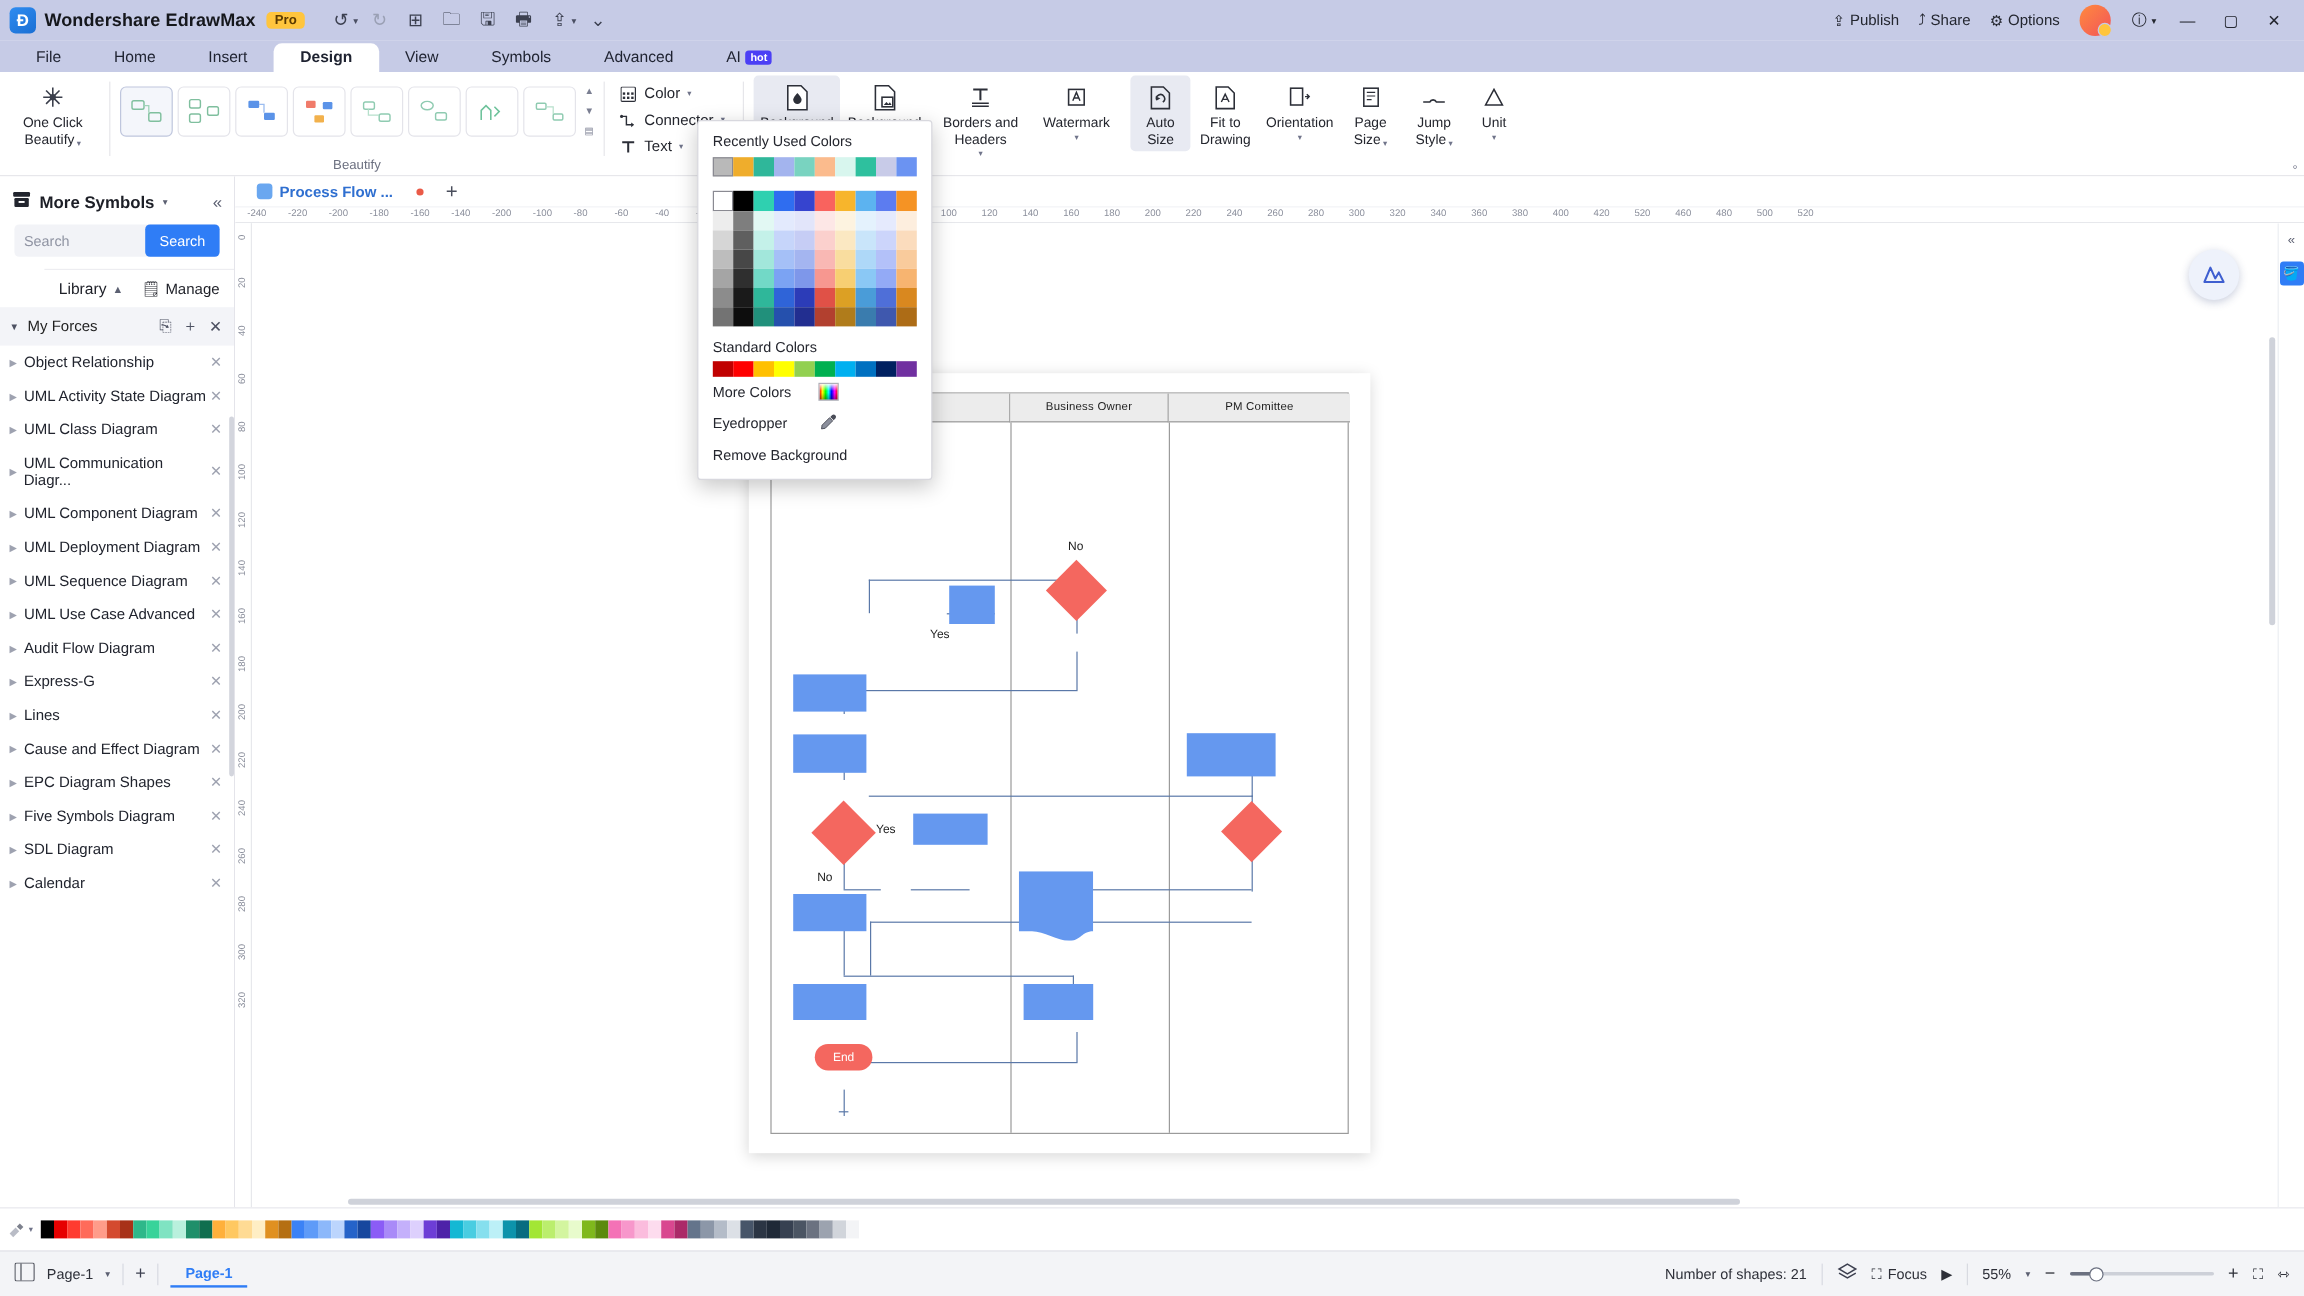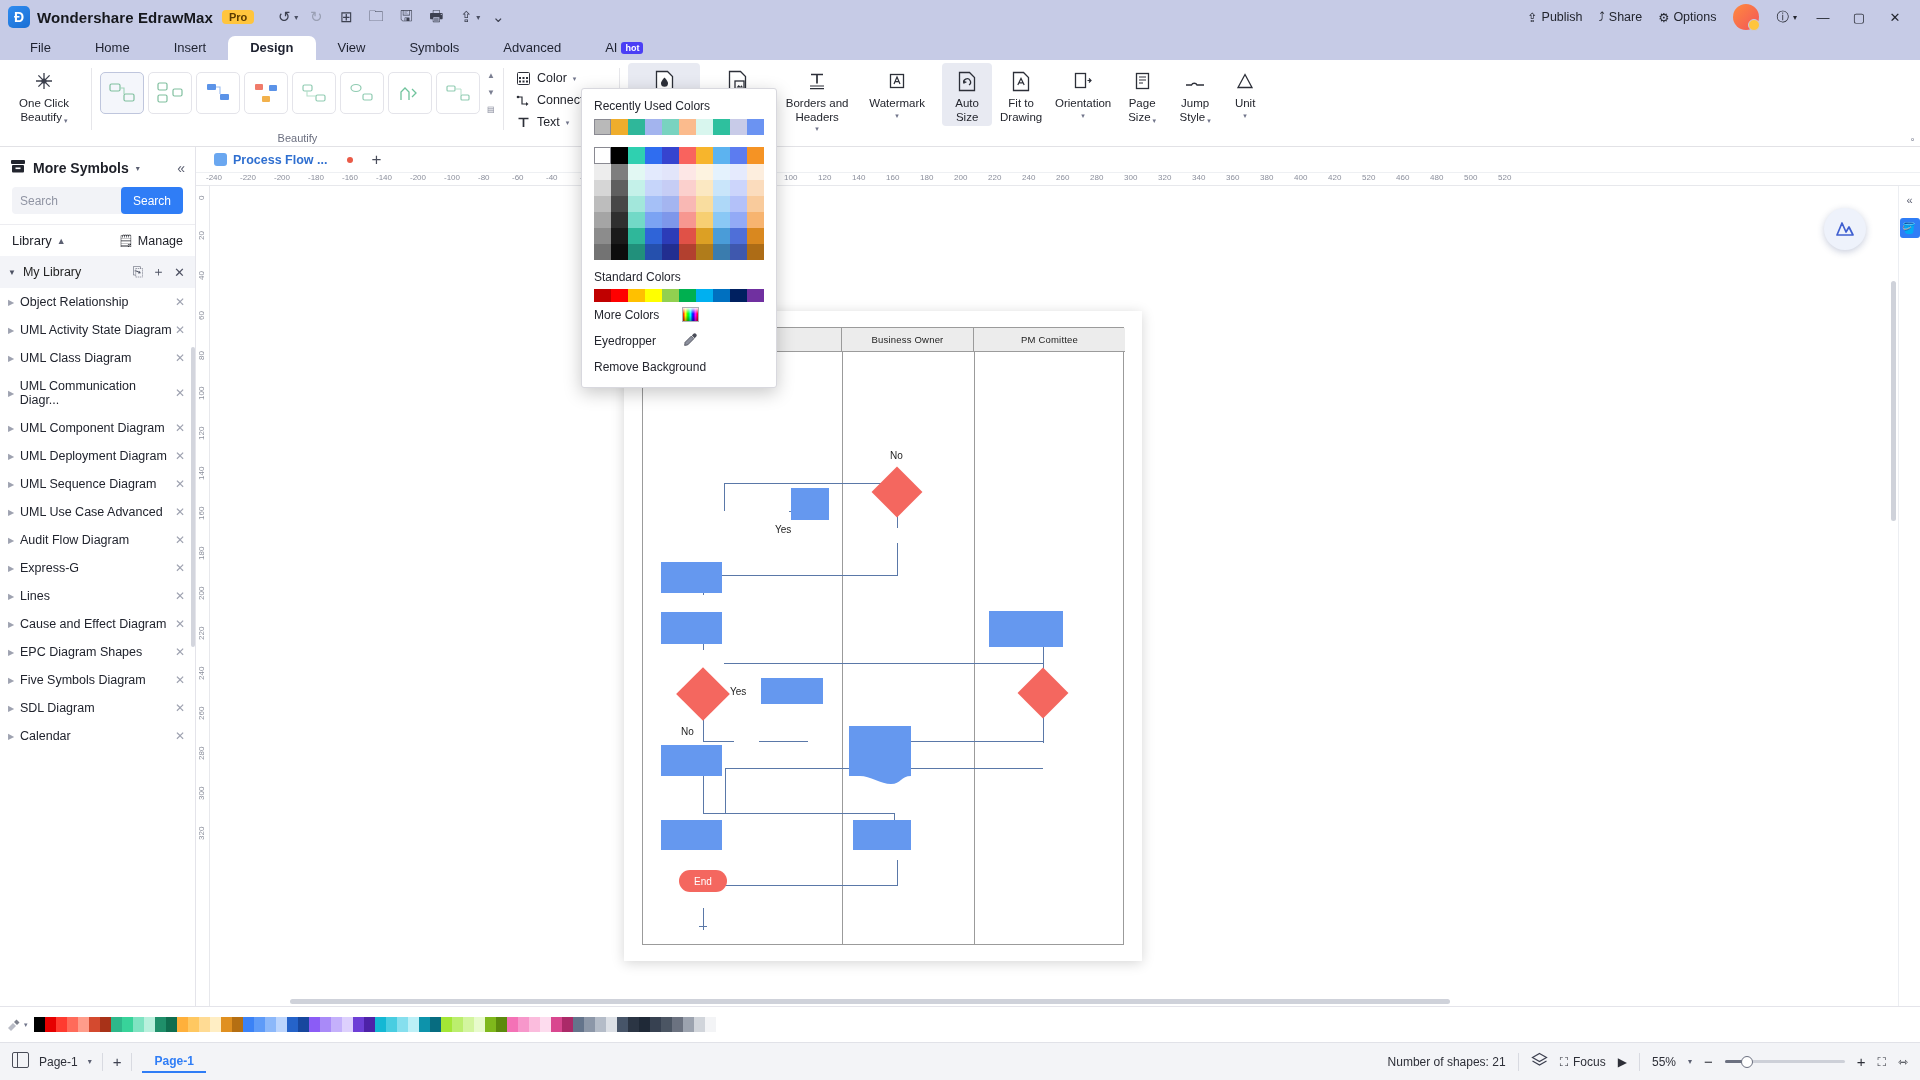--- a/index.html
+++ b/index.html
@@ -51,21 +51,21 @@
 
   
   .smallcol { display:flex; flex-direction:column; gap:2px; padding-top:5px; }
   .smallbtn { display:flex; align-items:center; gap:6px; padding:3px 7px 3px 4px; border-radius:4px; font-size:12.5px; color:#24262e; }
   .smallbtn .sico { width:15px; display:flex; justify-content:center; }
 
   #pagesetup-label { text-align:center; font-size:11px; color:#6c7080; }
   .dlg-launcher { position:absolute; right:5px; bottom:1px; font-size:10px; color:#7b7f92; }
 
   
-  #colordd { position:absolute; left:581px; top:88px; width:196px; background:#fff; border:1px solid #d8d8de; box-shadow:0 5px 18px rgba(0,0,0,.22); border-radius:3px; padding:10px 12px 8px; z-index:60; }
+  #colordd { position:absolute; left:581px; top:100px; width:196px; background:#fff; border:1px solid #d8d8de; box-shadow:0 5px 18px rgba(0,0,0,.22); border-radius:3px; padding:10px 12px 8px; z-index:60; }
   .dd-h { font-size:12px; color:#24262e; margin-bottom:6px; }
   .swrow { display:flex; }
   .sw { width:17px; height:16px; }
   .sw.sel { outline:1.5px solid #8a8a92; outline-offset:-1.5px; }
   #recent-row { margin-bottom:12px; }
   #grid-rows { display:flex; flex-direction:column; }
   #grid-rows .swrow:first-child .sw { height:17px; }
   .dd-h2 { font-size:12px; color:#24262e; margin:10px 0 5px; }
   .dd-item { display:flex; align-items:center; font-size:12px; color:#24262e; padding:5px 0; }
   .dd-item .lbl { min-width:88px; }
@@ -76,21 +76,21 @@
   
   #main { display:flex; height:calc(1080px - 34px - 26px - 87px - 36px - 38px); }
   #leftpanel { width:196px; background:#fff; border-right:1px solid #e4e4ea; display:flex; flex-direction:column; position:relative; }
   #lp-head { display:flex; align-items:center; padding:12px 10px 8px; gap:7px; }
   #lp-head .t { font-size:14px; font-weight:bold; color:#1d1f27; }
   #lp-collapse { margin-left:auto; color:#5c6072; font-size:14px; }
   #searchrow { display:flex; align-items:center; margin:2px 12px 10px; background:#f2f3f7; border-radius:4px; height:27px; padding-left:8px; }
   #searchrow input { border:0; background:transparent; outline:none; font-size:12px; color:#3b3e4a; width:100%; font-family:inherit; }
   #searchrow input::placeholder { color:#9094a3; }
   #search-btn { background:#2f7df6; color:#fff; font-size:12px; border-radius:4px; padding:4px 12px; margin-left:auto; height:27px; display:flex; align-items:center; }
-  #lib-row { display:flex; align-items:center; padding:8px 12px 8px; border-top:1px solid #ededf1; font-size:13px; color:#1d1f27; }
+  #lib-row { display:flex; align-items:center; padding:8px 12px 8px; border-top:1px solid #ededf1; font-size:13px; color:#1d1f27;margin-left:37px; }
   #lib-row .mg { margin-left:auto; display:flex; align-items:center; gap:4px; font-size:12.5px; }
   #mylib { display:flex; align-items:center; padding:7px 10px 7px 8px; background:#f3f4f8; font-size:12.5px; }
   #mylib .acts { margin-left:auto; display:flex; align-items:center; gap:9px; color:#4d5162; font-size:13px; }
   #dropzone { margin:12px; height:72px; border:1px dashed #d9dade; display:flex; align-items:center; justify-content:center; text-align:center; font-size:11.5px; color:#b0b3bd; line-height:1.5; }
   #libitems { flex:1; overflow:hidden; }
   .libitem { display:flex; align-items:center; padding:7px 10px 7px 8px; font-size:12.5px; color:#21242e; }
   .libitem .car { color:#9ea2b0; font-size:8px; width:12px; }
   .libitem .x { margin-left:auto; color:#9ea2b0; font-size:12px; }
   #lp-scroll { position:absolute; right:0; top:200px; width:4px; height:300px; background:#d3d5dd; border-radius:2px; }
 
@@ -607,21 +607,21 @@
     <div id="lib-row">
       <span>Library</span>
       <span style="font-size:9px;margin-left:5px;color:#5c6072">▲</span>
       <span class="mg">
         <span>🗒</span>
         <span>Manage</span>
       </span>
     </div>
     <div id="mylib">
       <span style="font-size:8px;color:#4d5162;margin-right:7px">▼</span>
-      <span>My Library</span>
+      <span>My Forces</span>
       <span class="acts">
         <span>⎘</span>
         <span>＋</span>
         <span>✕</span>
       </span>
     </div>
     <div id="libitems">
         <div class="libitem">
           <span class="car">▶</span>
           <span>Object Relationship</span>

